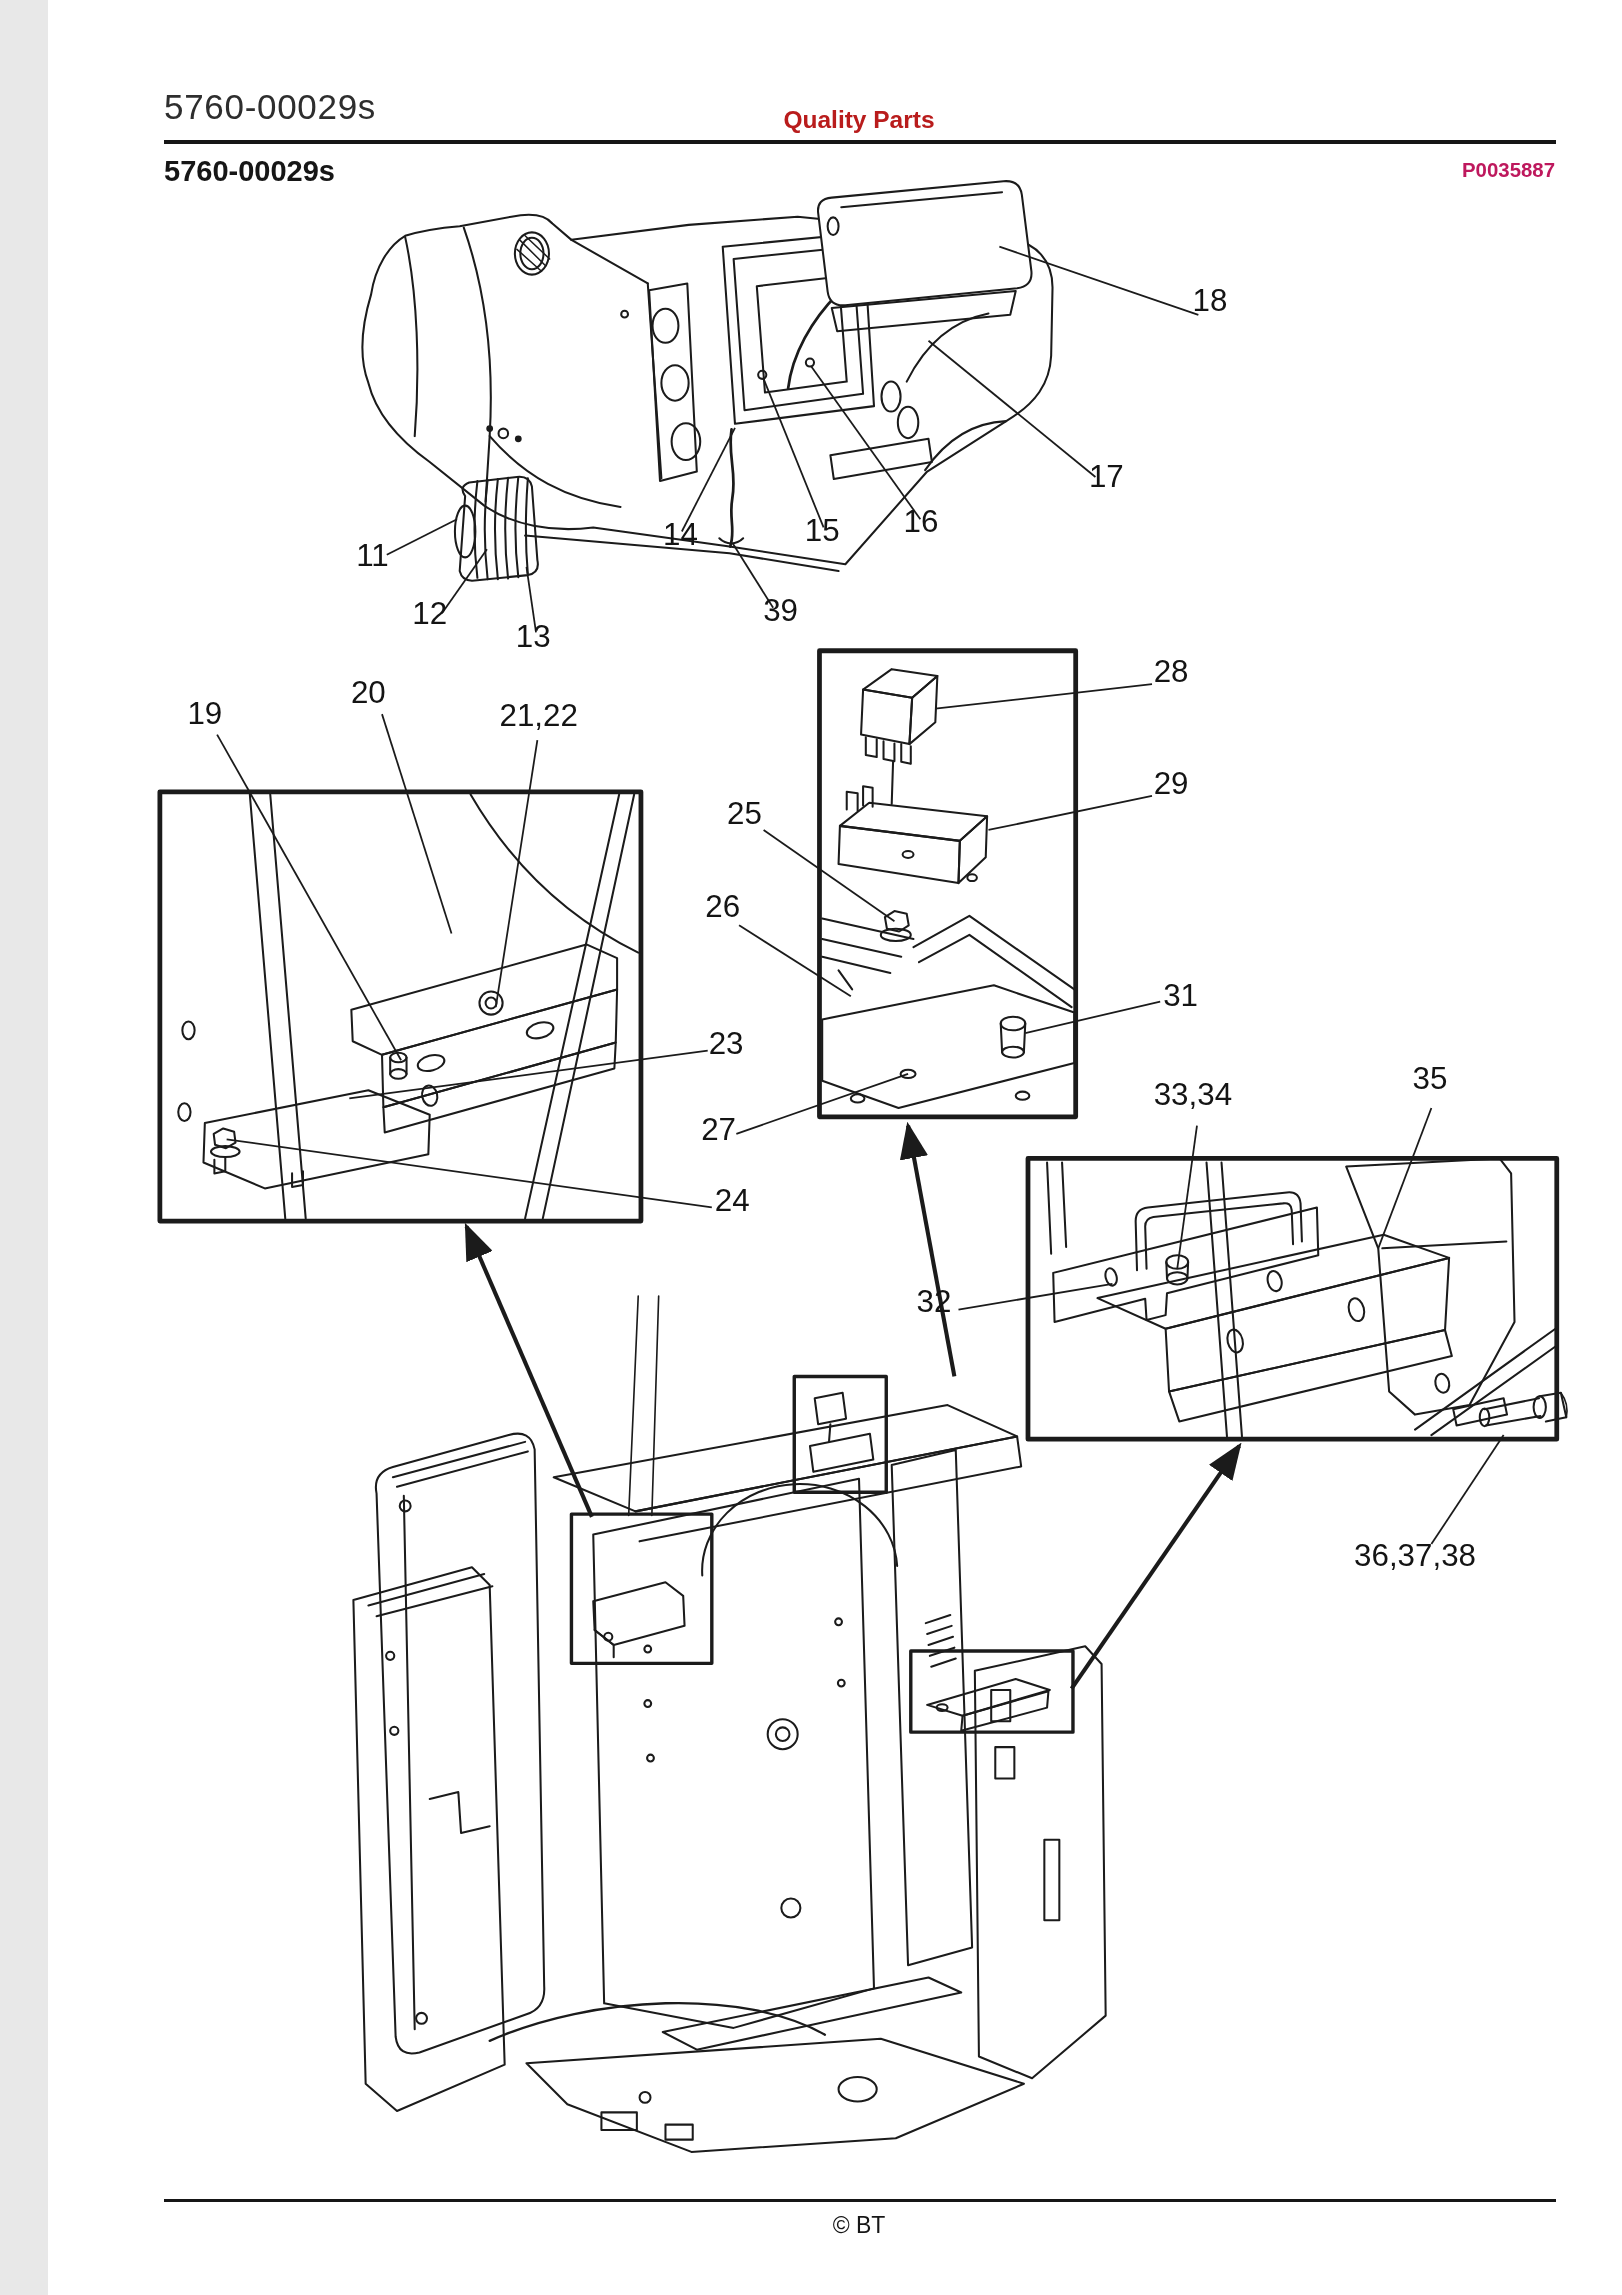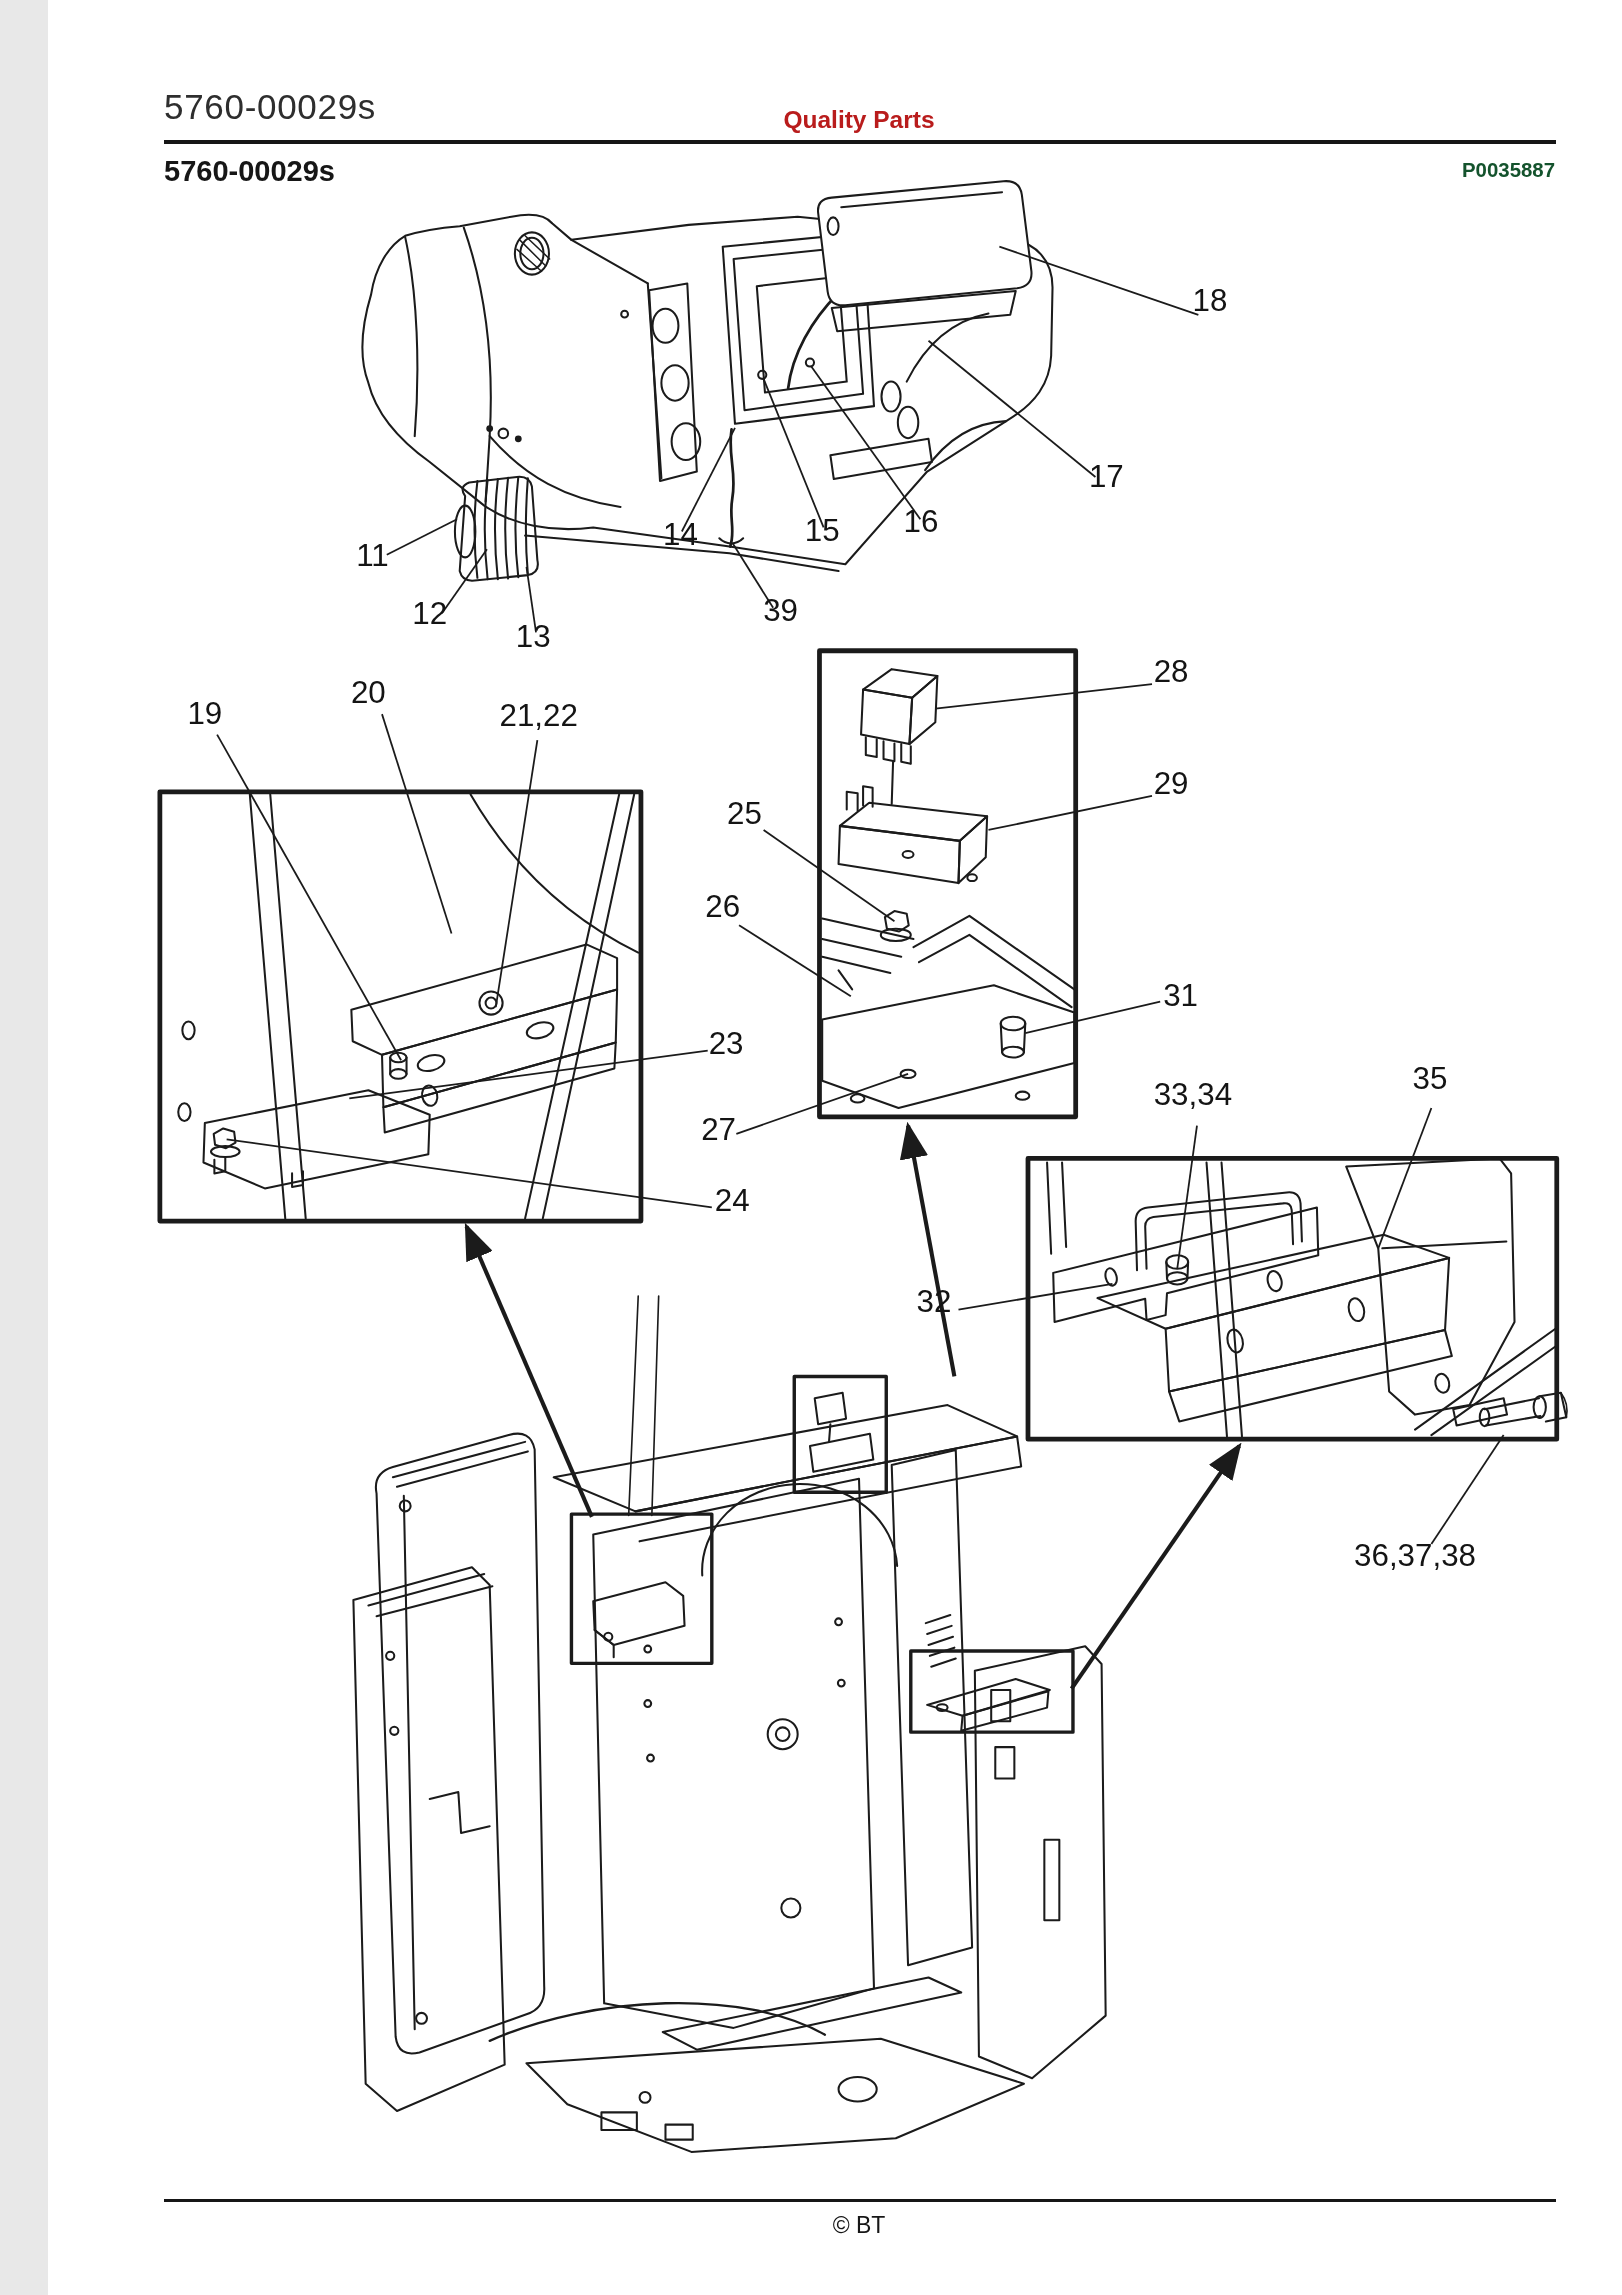--- a/index.html
+++ b/index.html
@@ -6,21 +6,21 @@
   .page{
     position:relative;width:1622px;height:2295px;background:#ffffff;
     font-family:"Liberation Sans",sans-serif;color:#111;overflow:hidden;margin-left:48px;
   }
   .hdr-light{position:absolute;left:116px;top:87px;font-size:35px;font-weight:400;color:#2e2e2e;letter-spacing:0.7px;}
   .hdr-title{position:absolute;left:0;top:106px;width:1622px;text-align:center;font-size:24.5px;font-weight:700;color:#b91c1c;}
   .rule{position:absolute;left:116px;width:1392px;background:#161616;}
   .rule-top{top:140px;height:4.1px;}
   .rule-bottom{top:2199px;height:2.7px;}
   .hdr-bold{position:absolute;left:116px;top:155px;font-size:29px;font-weight:700;color:#161616;}
-  .hdr-code{position:absolute;right:115px;top:159px;font-size:20.4px;font-weight:700;color:#14532d;}
+  .hdr-code{position:absolute;right:115px;top:159px;font-size:20.4px;font-weight:700;color:#be185d;}
   .ftr{position:absolute;left:0;top:2212px;width:1622px;text-align:center;font-size:23px;font-weight:400;color:#161616;}
   svg{position:absolute;left:0;top:0;}
   svg text{font-family:"Liberation Sans",sans-serif;font-size:46px;fill:#141414;}
 </style>
 </head>
 <body>
 
 <div class="page">
 
   <div class="hdr-light">5760-00029s</div>

